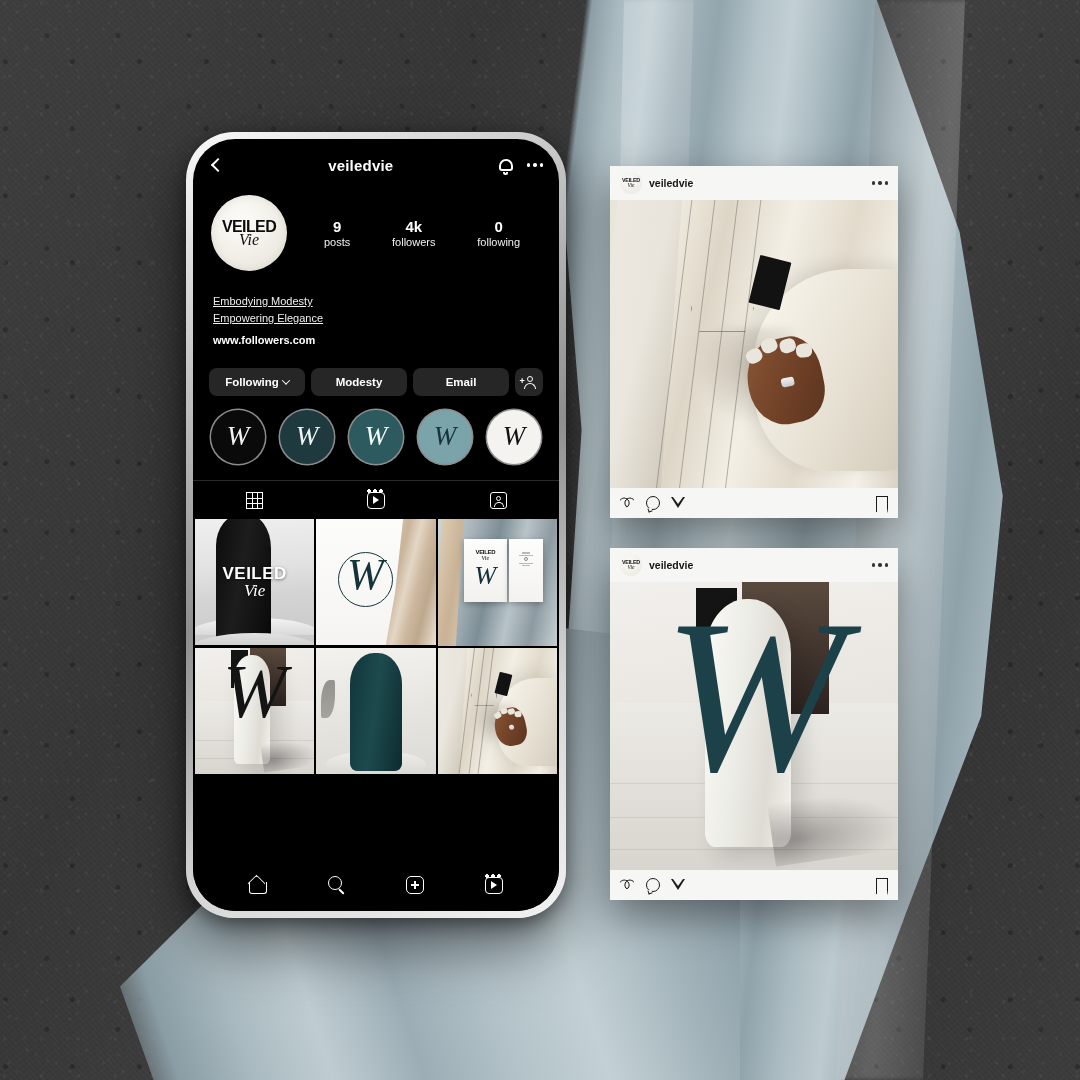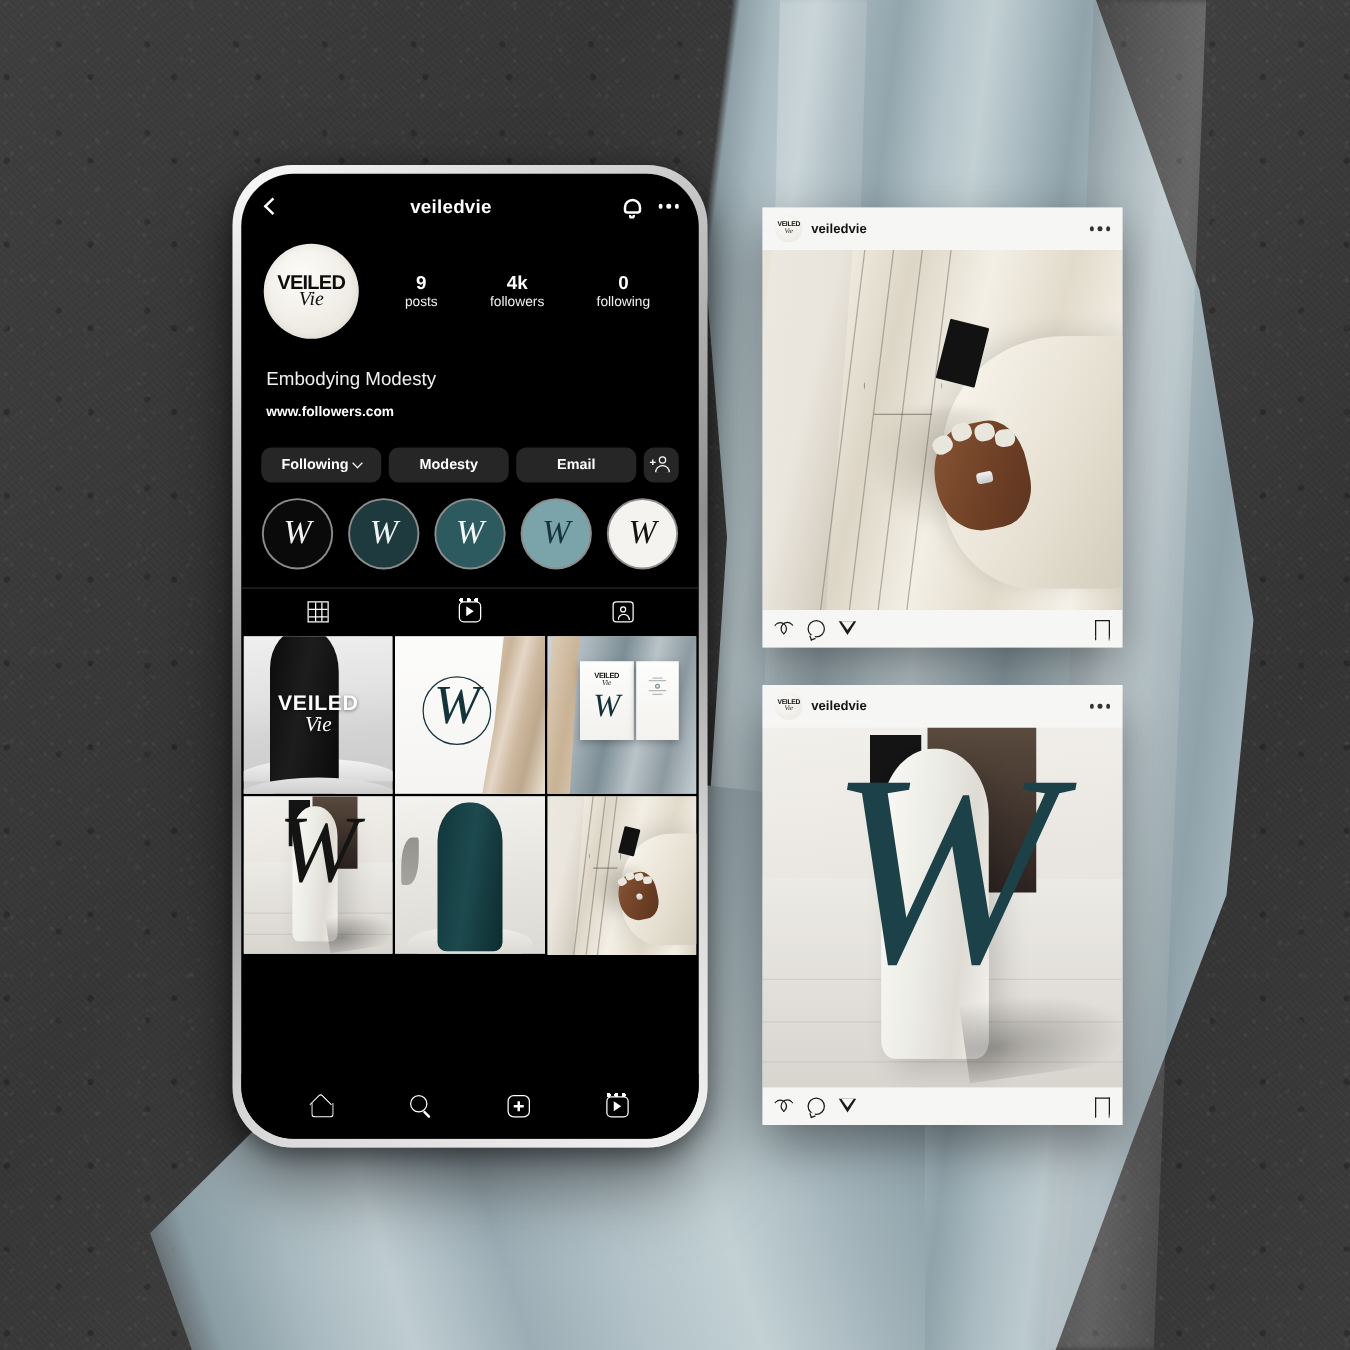--- a/index.html
+++ b/index.html
@@ -130,21 +130,21 @@
     color:#111; line-height:1; margin-top:-3px;
   }
   #stats { flex:1; display:flex; justify-content:space-around; padding-left:6px; }
   .stat { text-align:center; color:#fff; }
   .stat .num { font-size:15px; font-weight:800; line-height:1.15; }
   .stat .lbl { font-size:11px; font-weight:400; color:#f1f1f1; }
 
   
   #bio { padding:16px 20px 0 20px; color:#fff; }
   #bio .name { font-size:15px; font-weight:800; letter-spacing:.2px; }
-  #bio .line { font-size:15px; line-height:1.5; color:#efefef; margin-top:6px; }
+  #bio .line { font-size:11px; line-height:1.5; color:#efefef; margin-top:6px;text-decoration:underline; }
   #bio .link { font-size:11px; font-weight:700; color:#fff; margin-top:8px; }
 
   
   #actions { display:flex; gap:6px; padding:22px 16px 0 16px; }
   .btn {
     background:#262626; color:#fff; border-radius:8px; height:28px;
     display:flex; align-items:center; justify-content:center; gap:4px;
     font-size:11.5px; font-weight:700; flex:1;
   }
   .btn.small { flex:0 0 28px; }
@@ -463,20 +463,21 @@
         </div>
         <div class="stat">
           <div class="num">0</div>
           <div class="lbl">following</div>
         </div>
       </div>
     </div>
 
     <div id="bio">
       <div class="line">Embodying Modesty</div>
+      <div class="line" style="margin-top:0">Empowering Elegance</div>
       <div class="link">www.followers.com</div>
     </div>
 
     <div id="actions">
       <div class="btn">
         <span>Following</span>
         <span class="chev-dn"></span>
       </div>
       <div class="btn">
         <span>Modesty</span>

